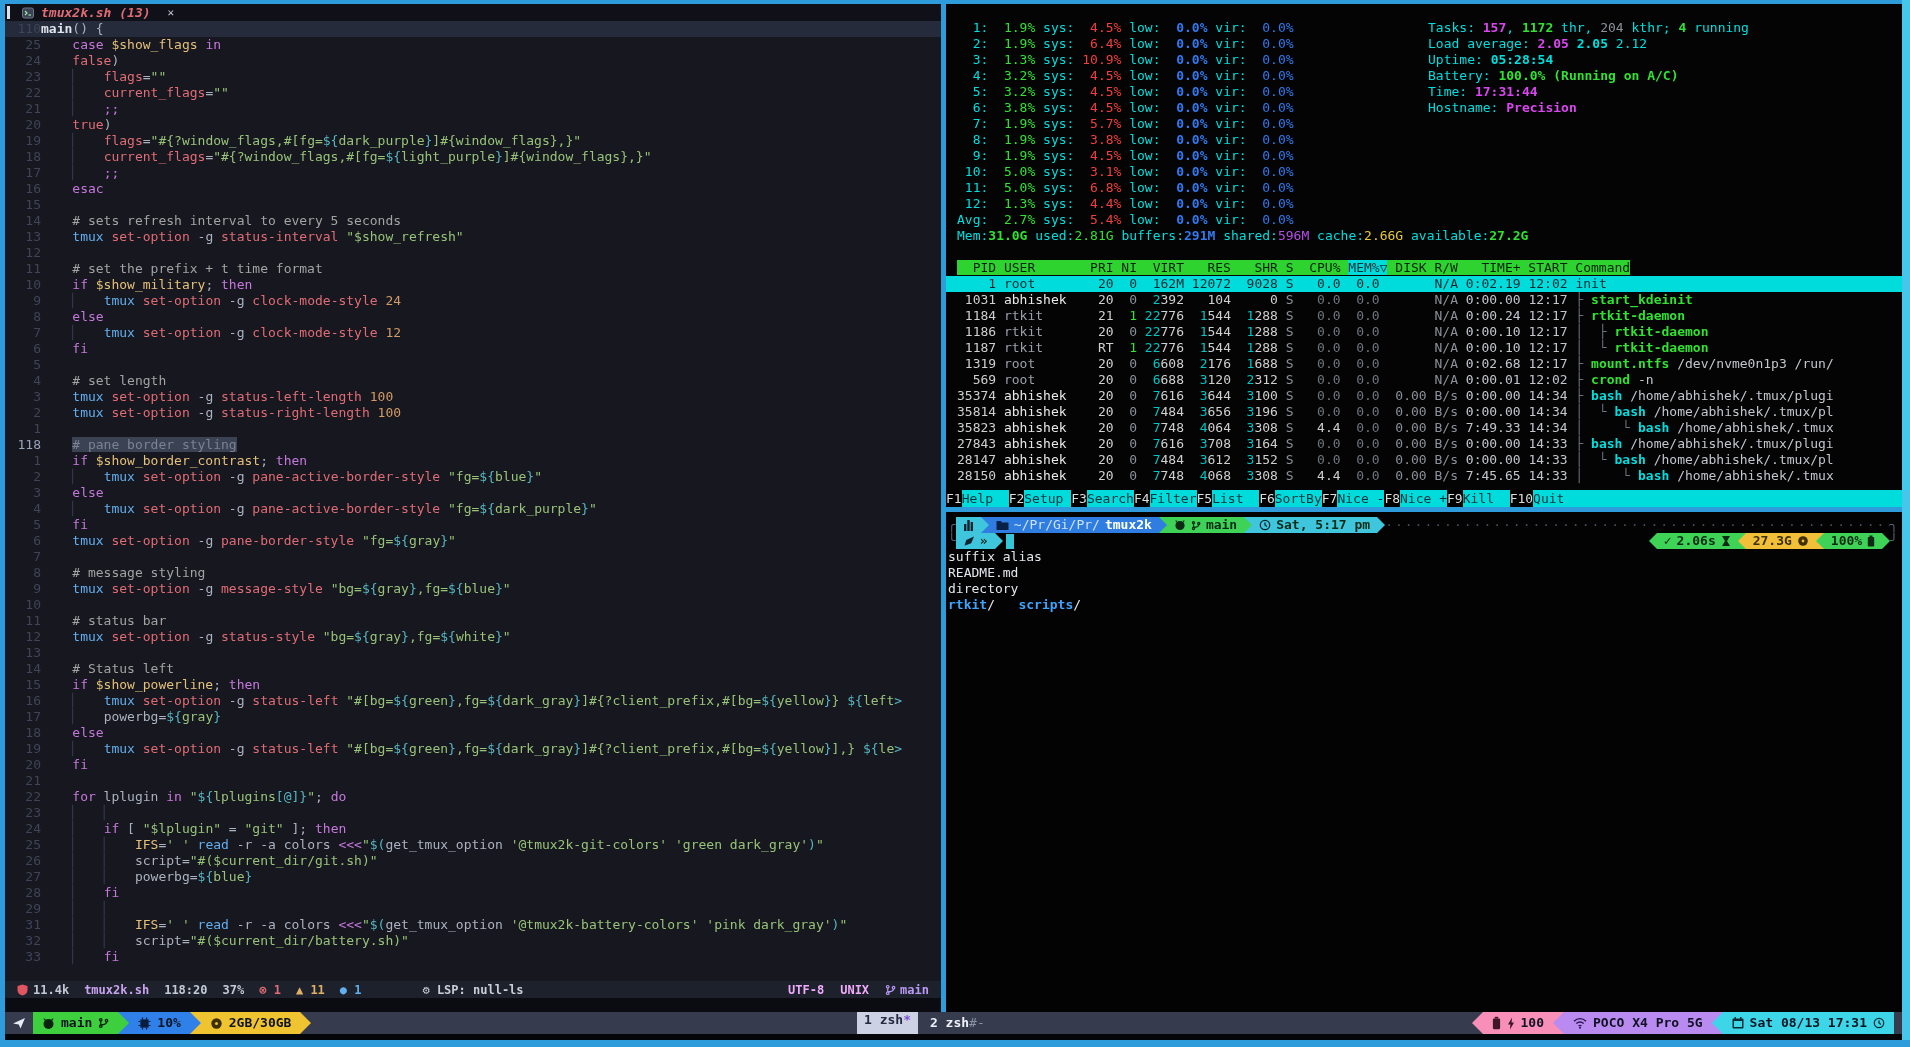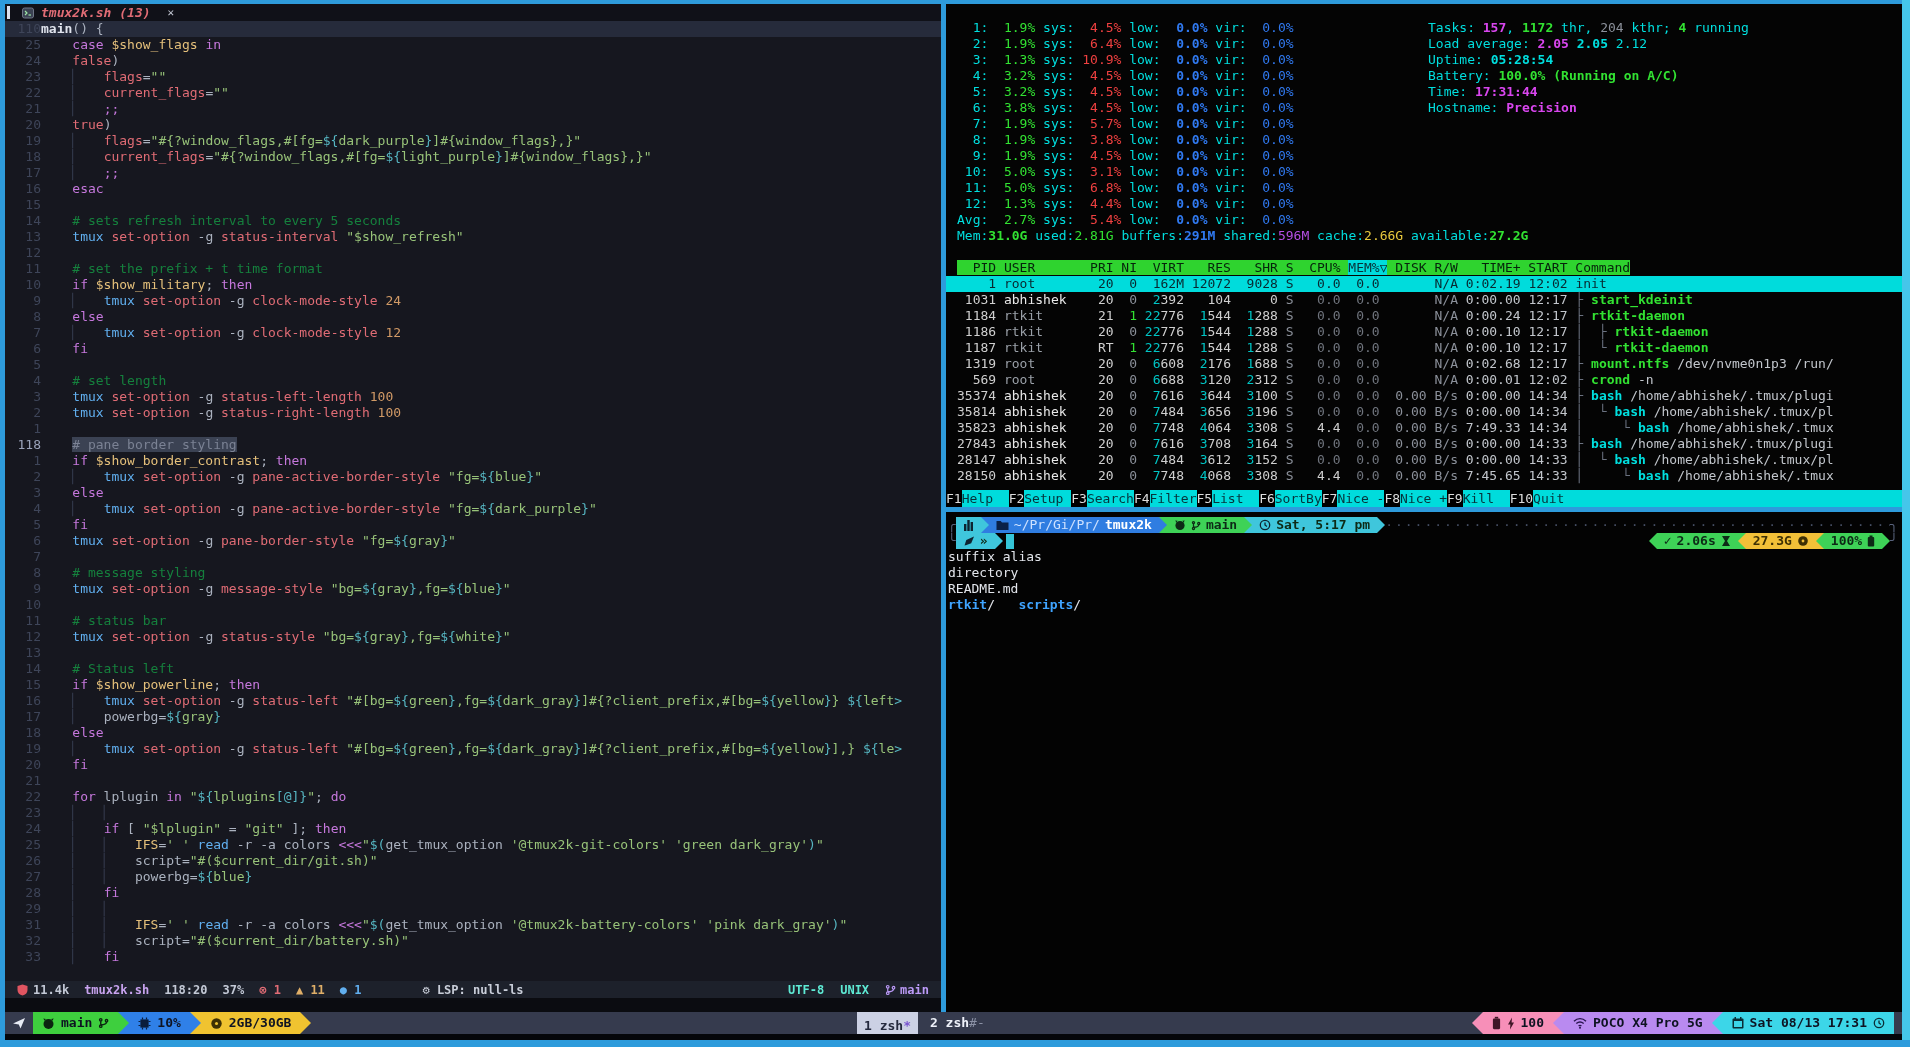--- a/index.html
+++ b/index.html
@@ -18,31 +18,31 @@
 .tabcur{width:3px;height:13px;background:#dde1ec;margin-left:2px;flex:none}
 .tab{display:flex;align-items:center;gap:7px;padding:8px 12px;height:17px}
 .tab-title{color:#e06c75;font-style:italic;font-weight:bold}
 .tab-close{color:#c3c8d4;margin-left:10px;font-size:11px}
 .code{height:960px;overflow:hidden}
 .crow{display:flex;height:16px;white-space:pre}
 .crow.sticky{background:#262b3b}
 .lnum{width:36px;padding-right:0;text-align:right;color:#3e4559;flex:none}
 .crow.cursor .lnum{color:#9aa3ba}
 .ltxt{white-space:pre}
-.tk-w{color:#abb2bf}.tk-k{color:#c678dd}.tk-c{color:#15803d}.tk-s{color:#98c379}
+.tk-w{color:#abb2bf}.tk-k{color:#c678dd}.tk-c{color:#a3a3a3}.tk-s{color:#98c379}
 .tk-r{color:#e06c75}.tk-b{color:#61afef}.tk-t{color:#56b6c2}.tk-v{color:#e5c07b}
 .tk-n{color:#d19a66}.tk-g{color:#363d50}.tk-fn{color:#dfe3ec;font-weight:bold}
 .tk-ext{color:#56b6c2}.tk-chl{color:#7b8294;background:#3b4253}
 .statusline{height:17px;background:#1d212b;display:flex;align-items:center;padding:0 12px;gap:15px;position:relative;font-weight:bold;font-size:12px}
 .sl-item{display:flex;align-items:center;gap:5px;color:#c3c9d6}
 .sl-file{color:#c8a3ef}
 .sl-err{color:#e06c75}.sl-warn{color:#e0af68}.sl-info{color:#61afef}
 .sl-center{position:absolute;left:0;right:0;text-align:center;color:#c9ced9}
 .sl-right{margin-left:auto;display:flex;gap:16px;align-items:center}
-.sl-enc{color:#5eead4}.sl-branch{color:#bb9af7;display:flex;align-items:center;gap:4px}
+.sl-enc{color:#f0abfc}.sl-branch{color:#bb9af7;display:flex;align-items:center;gap:4px}
 .cmdline{height:14px;background:#0b0c11}
 .vborder{position:absolute;left:941px;top:4px;width:5px;height:1008px;background:var(--border,#2e9bdb)}
 
 
 .htop{position:absolute;left:946px;top:4px;width:956px;height:503px;background:#040404;padding-top:16px}
 .hrow{height:16px;white-space:pre;padding-left:11px}
 .h-c{color:#00dfdf}.h-cb{color:#00dfdf;font-weight:bold}
 .h-g{color:#32e232}.h-gb{color:#32e232;font-weight:bold}
 .h-r{color:#ef4040}
 .h-bb{color:#3079f0;font-weight:bold}.h-bl{color:#3079f0}
@@ -90,21 +90,21 @@
 .bg-tgreen{background:var(--tgreen,#3ecf3e)}
 .bg-tblue{background:var(--tblue,#2f80e8)}
 .bg-tyellow{background:var(--tyellow,#f0c330)}
 .bg-tpink{background:var(--tpink,#f78fb8)}
 .bg-tpurple{background:var(--tpurple,#b98af0)}
 .bg-tcyan{background:var(--tcyan,#3cd6e8)}
 .btri{width:0;height:0;border-top:11px solid transparent;border-bottom:11px solid transparent;border-left:11px solid transparent;flex:none}
 .btril{width:0;height:0;border-top:11px solid transparent;border-bottom:11px solid transparent;border-right:11px solid transparent;flex:none}
 .plane-chunk{display:flex;align-items:center;padding:0 7px;height:22px;flex:none}
 .winlist{position:absolute;left:852px;top:0;height:22px;display:flex;align-items:center;gap:12px}
-.win-a{background:#ccd1e4;color:#252a3e;height:22px;display:flex;align-items:flex-end;padding:0 7px;font-weight:bold}
+.win-a{background:#ccd1e4;color:#252a3e;height:22px;display:flex;align-items:flex-start;padding:0 7px;font-weight:bold}
 .win-a .flag{color:#7a55d0}
 .win-i{color:#eef1f9;font-weight:bold;display:flex;align-items:center}
 .win-i .flag{color:#8b91a5;font-weight:normal}
 .botfill{position:absolute;left:5px;top:1034px;width:1897px;height:6px;background:#05060a}
 .bar-right{margin-left:auto;display:flex;align-items:center;margin-right:8px}
 </style>
 </head>
 <body>
 
 <div class="screen">
@@ -344,22 +344,22 @@
         <svg class="ic" width="8" height="12" viewBox="0 0 8 12" fill="#0d2a16">
             <rect x="2.5" y="0.5" width="3" height="1.5"></rect>
             <rect x="0.8" y="2" width="6.4" height="9.5" rx="1"></rect>
           </svg>
       </span>
       <span class="tri" style="border-left-color:var(--pgreen,#3ed257)"></span>
       <span class="frame">╯</span>
     </div>
     <div id="term-out">
         <div class="tline tout">suffix alias</div>
+        <div class="tline tout">README.md</div>
         <div class="tline tout">directory</div>
-        <div class="tline tout">README.md</div>
         <div class="tline"><span class="tdir">rtkit</span><span class="tout">/   </span><span class="tdir">scripts</span><span class="tout">/</span></div>
       </div>
   </div>
 
   <div class="bar">
     <span class="plane-chunk">
       <svg class="ic" width="14" height="14" viewBox="0 0 14 14" fill="#e8ecf5">
           <path d="M1 7.5L13 2 8.5 12.5 6.8 8.6z"></path>
         </svg>
     </span>

